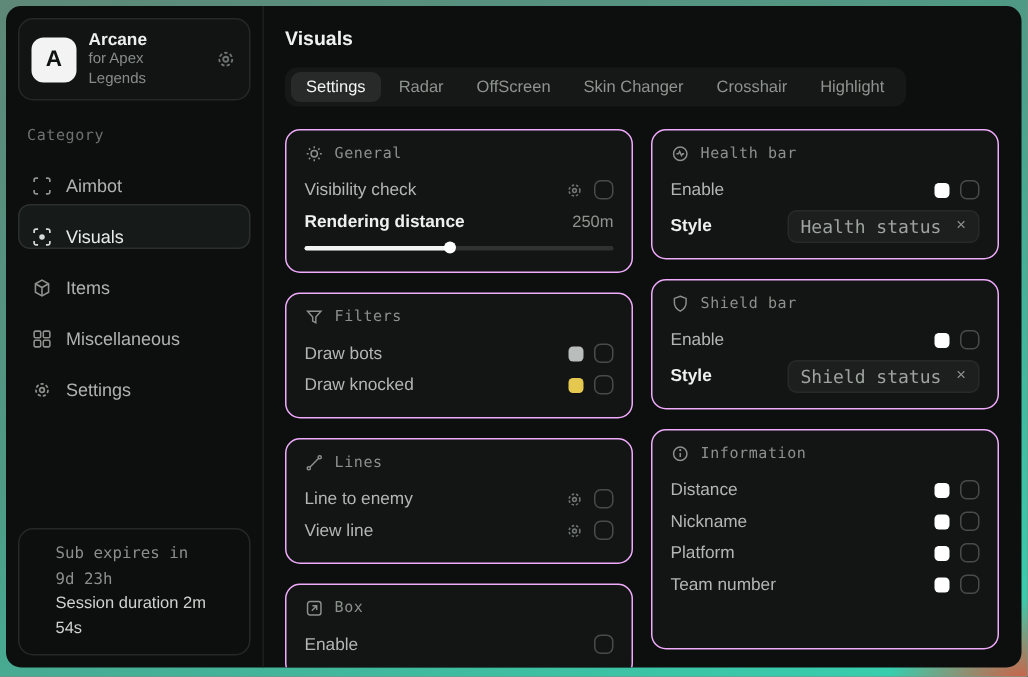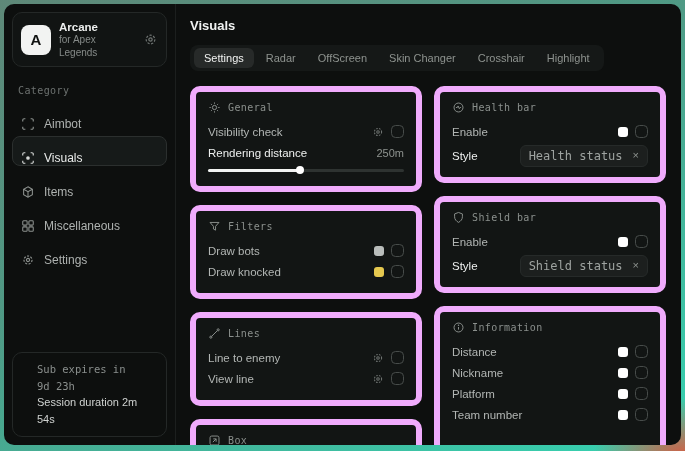--- a/index.html
+++ b/index.html
@@ -66,33 +66,33 @@
     background:#151817; border-radius:8px; padding:3px 4px;
   }
   .tab {
     padding:4px 10px; border-radius:6px; font-size:11px; color:#8e938f; cursor:pointer;
     white-space:nowrap;
   }
   .tab.active { background:#272a29; color:#f2f3f2; }
   .columns { margin-top:15px; display:flex; gap:12px; }
   .col { width:232px; display:flex; flex-direction:column; gap:13px; }
   .panel {
-    background:#121514; border:6px solid #f0abfc; border-radius:10px;
+    background:#121514; border:1px solid #f0abfc; border-radius:10px;
     padding:9px 12px 11px;
   }
   .panel-head {
     display:flex; align-items:center; gap:7px; margin-bottom:7px;
     color:#8b908d; font-size:10px; font-family:"DejaVu Sans Mono", monospace;
     letter-spacing:.4px;
   }
   .row {
     display:flex; align-items:center; justify-content:space-between; height:21px;
   }
   .row-label { color:#b2b6b4; font-size:11.5px; }
-  .row-label.bright { color:#eef0ef; font-weight:normal; }
+  .row-label.bright { color:#eef0ef; font-weight:bold; }
   .row-right { display:flex; align-items:center; gap:7px; }
   .row-gear { color:#6f7472; cursor:pointer; }
   .swatch { width:10px; height:10px; border-radius:3px; cursor:pointer; }
   .checkbox {
     width:13px; height:13px; border:1.5px solid #474c4a; border-radius:4.5px;
     background:transparent; cursor:pointer;
   }
   
   .slider-label-row { display:flex; justify-content:space-between; align-items:center; height:20px; margin-top:1px; }
   .slider-value { color:#8e938f; font-size:11px; }

